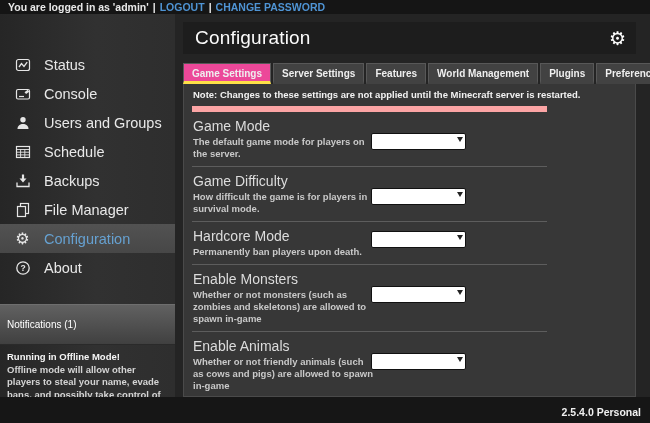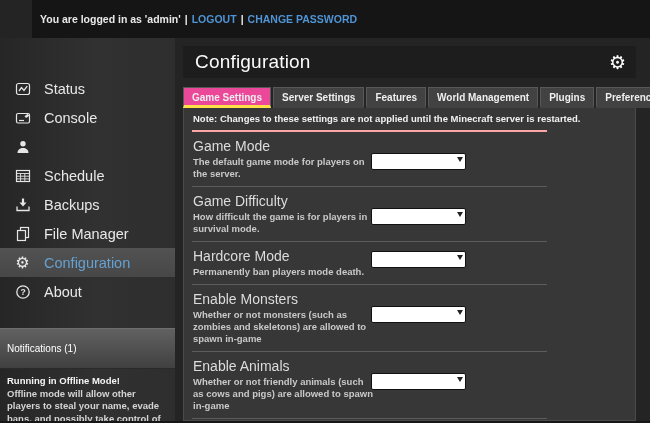--- a/index.html
+++ b/index.html
@@ -4,24 +4,23 @@
 <style>
   * { margin:0; padding:0; box-sizing:border-box; }
   html,body { width:650px; height:423px; overflow:hidden; }
   body {
     font-family:"Liberation Sans", sans-serif;
     background:#242424; color:#e6e6e6;
     -webkit-font-smoothing:antialiased;
   }
   
   .topbar {
-    height:38px; background:#151515; display:flex; align-items:center;
+    height:14px; background:#151515; display:flex; align-items:center;
     padding-left:8px; font-size:10.5px; font-weight:bold; color:#e9e9e9;
     white-space:nowrap;
-    margin-left:32px;
   }
   .topbar .sep { color:#e9e9e9; margin:0 4px; }
   .topbar a { color:#4f94d4; text-decoration:none; cursor:pointer; }
   
   .middle { display:flex; height:383px; }
   
   .sidebar {
     width:175px; flex:0 0 175px;
     background:linear-gradient(90deg,#262626,#313131 55%,#2e2e2e);
     overflow:hidden;
@@ -67,21 +66,21 @@
     padding:4px 8px 2px 8px; cursor:pointer; white-space:nowrap;
   }
   .tab.active { background:#ec4899; border-bottom:3px solid #fde047; }
   .panel {
     background:#373737; border:1px solid #4a4a4a; border-top:none;
     flex:1; overflow:hidden; padding:0 0 0 8px;
   }
   .rows { width:355px; }
   .note-row {
     font-size:9.5px; font-weight:bold; color:#f2f2f2; white-space:nowrap;
-    padding:5px 0 6px 1px; border-bottom:2px solid #fca5a5;
+    padding:5px 0 6px 1px; border-bottom:6px solid #fca5a5;
   }
   .setting-row { position:relative; padding:6px 0 6px 1px; border-bottom:1px solid #5d5d5d; }
   .setting-row:last-child { border-bottom:none; }
   .setting-row h3 { font-size:14px; font-weight:normal; color:#dcdcdc; line-height:16px; margin-bottom:2px; }
   .setting-row p { font-size:9.5px; font-weight:bold; color:#c9c9c9; line-height:12px; width:182px; }
   .dd-wrap { position:absolute; left:179px; top:19px; width:95px; height:17px; }
   .setting-row.tight .dd-wrap { top:7px; }
   .dd {
     -webkit-appearance:none; appearance:none;
     width:95px; height:17px; background:#ffffff;
@@ -137,20 +136,21 @@
         <span>Console</span>
       </div>
 
       <div class="nav-item">
         <span class="icon-box">
           <svg width="16" height="16" viewBox="0 0 16 16">
               <circle cx="8" cy="4.8" r="2.7" fill="#e6e6e6"></circle>
               <path d="M2.5 14 c0-3.6 2.6-5.1 5.5-5.1 s5.5 1.5 5.5 5.1 z" fill="#e6e6e6"></path>
             </svg>
         </span>
+        <span>Users and Groups</span>
       </div>
 
       <div class="nav-item">
         <span class="icon-box">
           <svg width="16" height="16" viewBox="0 0 16 16">
               <rect x="1.5" y="2.5" width="13" height="11" fill="none" stroke="#e6e6e6" stroke-width="1.2"></rect>
               <path d="M1.5 5.5 h13 M1.5 8.2 h13 M1.5 10.9 h13 M5.6 5.5 v8 M9.8 5.5 v8" stroke="#e6e6e6" stroke-width="0.9" fill="none"></path>
             </svg>
         </span>
         <span>Schedule</span>
@@ -230,21 +230,21 @@
         </div>
 
         <div class="setting-row">
           <h3>Game Difficulty</h3>
           <p>How difficult the game is for players in survival mode.</p>
           <span class="dd-wrap"><select class="dd"><option></option></select><span class="dd-arrow"></span></span>
         </div>
 
         <div class="setting-row tight">
           <h3>Hardcore Mode</h3>
-          <p>Permanently ban players mode death.</p>
+          <p>Permanently ban players upon death.</p>
           <span class="dd-wrap"><select class="dd"><option></option></select><span class="dd-arrow"></span></span>
         </div>
 
         <div class="setting-row">
           <h3>Enable Monsters</h3>
           <p>Whether or not monsters (such as zombies and skeletons) are allowed to spawn in-game</p>
           <span class="dd-wrap"><select class="dd"><option></option></select><span class="dd-arrow"></span></span>
         </div>
 
         <div class="setting-row">

